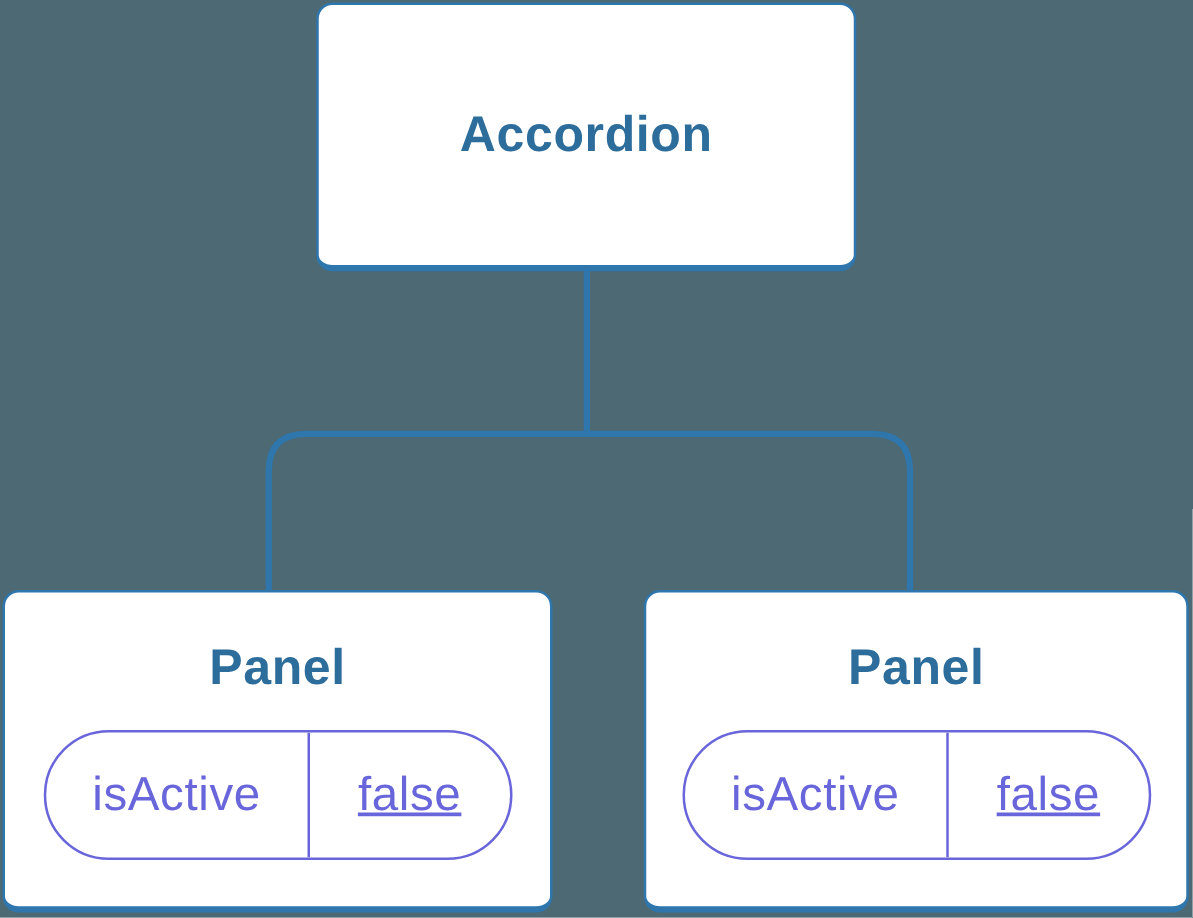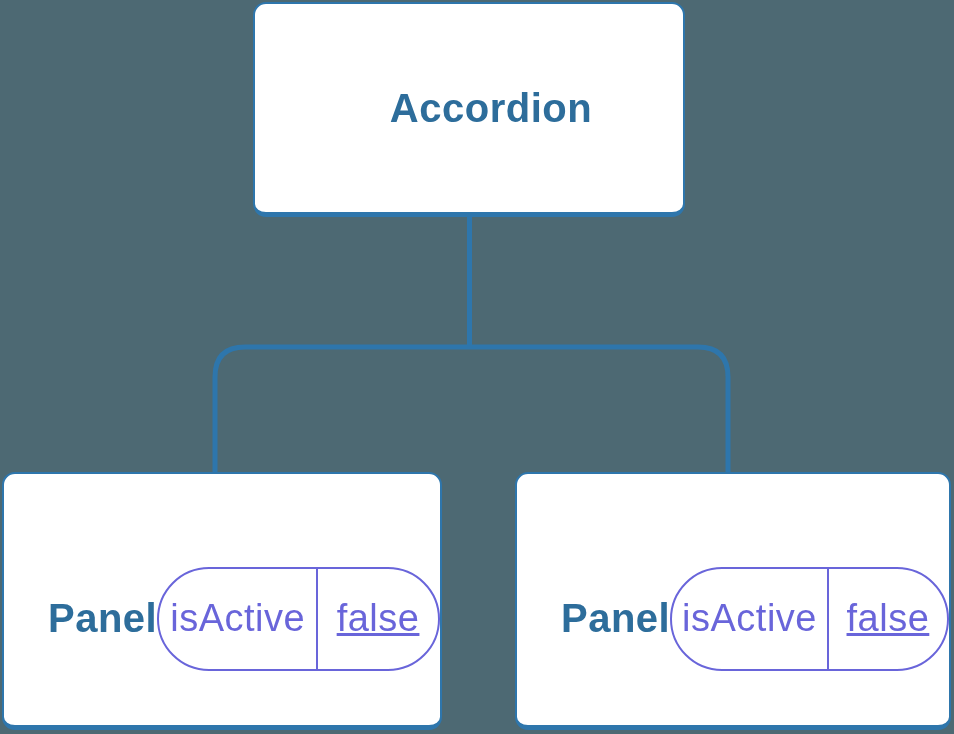--- a/index.html
+++ b/index.html
@@ -30,48 +30,47 @@
     fill: none;
     stroke: var(--connector, #2E76AC);
     stroke-width: 5;
   }
   .node {
     position: absolute;
     background: var(--node-background, #FFFFFF);
     border: 2px solid var(--node-border, #2E76AC);
     border-bottom-width: 5px;
     border-radius: 13px;
-    padding-left: 44px;
   }
   .node-root {
     left: 253px; top: 2px;
     width: 432px; height: 215px;
     display: flex;
     align-items: center;
     justify-content: center;
   }
   .node-title {
     color: var(--node-title, #2D6D9B);
     font-size: 40px;
     font-weight: 600;
     letter-spacing: 0.5px;
     text-align: center;
   }
   .node-panel {
     top: 472px;
     height: 258px;
     display: flex;
-    flex-direction: row;
+    flex-direction: column;
     align-items: center;
   }
   .node-panel-1 { left: 2px;   width: 440px; }
   .node-panel-2 { left: 515px; width: 436px; }
   .node-panel .node-title { margin-top: 36px; line-height: 48px; }
   .state-pill {
-    margin-top: 38px;
+    margin-top: 26px;
     width: 375px; height: 104px;
     border: 2px solid var(--state-accent, #6965DA);
     border-radius: 52px;
     display: flex;
     align-items: stretch;
     overflow: hidden;
     text-align: right;
   }
   .state-cell {
     display: flex;

